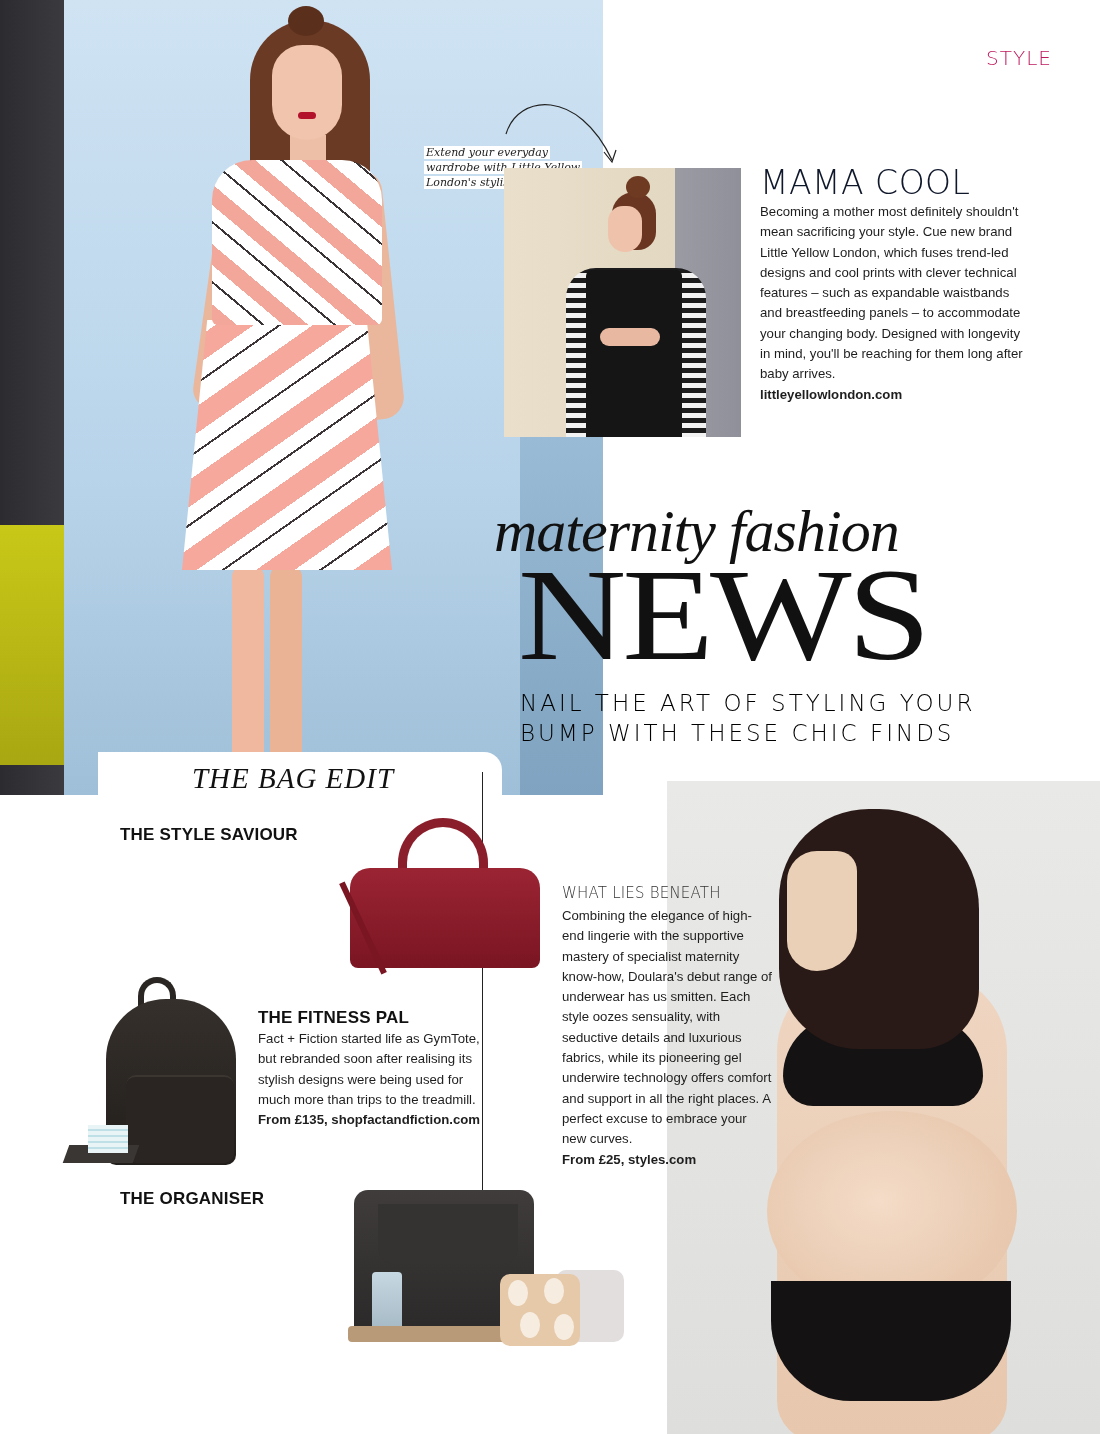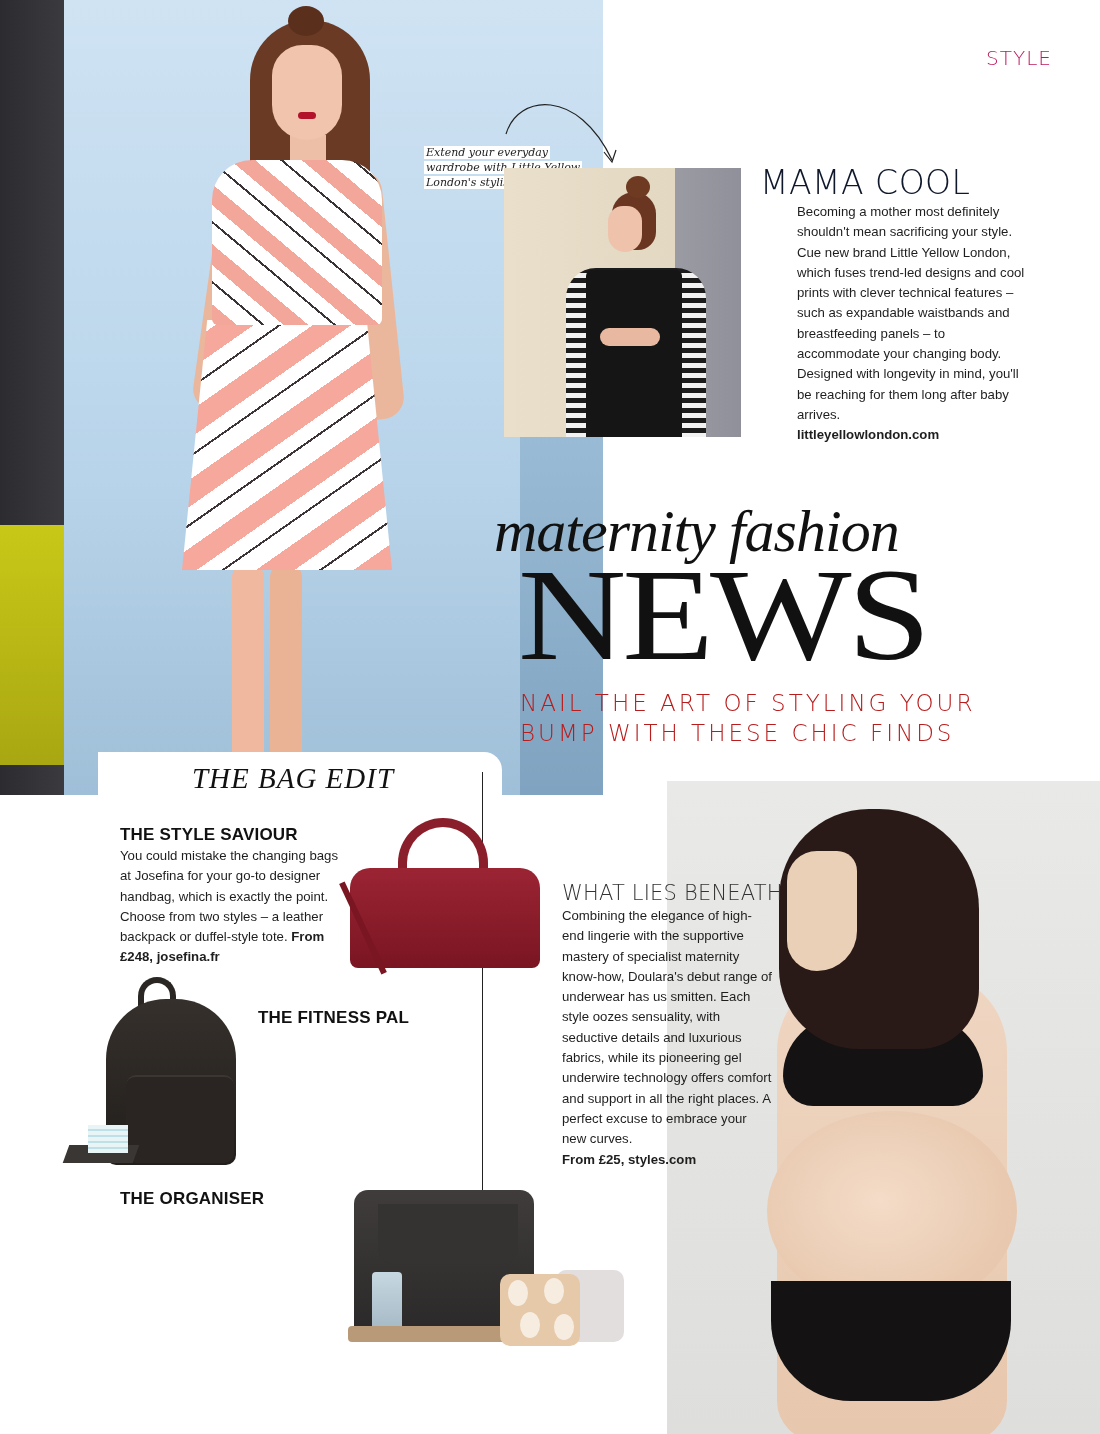--- a/index.html
+++ b/index.html
@@ -58,38 +58,38 @@
   
   .section-label {
     position: absolute; right: 48px; top: 46px; font-family: "DejaVu Sans", sans-serif;
     font-size: 20px; letter-spacing: 1px; font-weight: 300; color: #be185d;
   }
 
   
   .mama-text { position: absolute; left: 760px; top: 164px; width: 270px; }
   .mama-title { font-family: "DejaVu Sans", sans-serif; font-weight: 200; font-size: 33px; letter-spacing: 0.5px; color: #0f172a; line-height: 38px; }
   .body-copy { font-family: "Liberation Sans", sans-serif; font-size: 13.2px; line-height: 20.3px; color: #1e1e1e; }
-  .mama-text .body-copy { margin-top: 0px; margin-left: 37px; }
+  .mama-text .body-copy { margin-top: 0px; }
   .bold { font-weight: 700; }
 
   
   .headline-script {
     position: absolute; left: 494px; top: 496px; width: 500px;
     font-family: Liberation Serif, serif; font-style: italic; font-size: 60px; line-height: 70px;
     letter-spacing: -1px; color: #111; white-space: nowrap;
   }
   .headline-news {
     position: absolute; left: 518px; top: 548px;
     font-family: "Liberation Serif", serif; font-size: 150px; line-height: 150px; letter-spacing: -4px;
     font-weight: 400; color: #111; transform: scaleY(0.88); transform-origin: top left; white-space: nowrap;
   }
   .headline-deck {
     position: absolute; left: 520px; top: 688px; width: 460px;
     font-family: "DejaVu Sans", sans-serif; font-weight: 300; font-size: 23px; line-height: 30px;
-    letter-spacing: 3px; color: #b91c1c;
+    letter-spacing: 3px; color: #000000;
   }
 
   
   .bag-panel {
     position: absolute; left: 98px; top: 752px; width: 404px; height: 60px;
     background: #fff; border-radius: 0 18px 0 0;
   }
   .bag-edit-title {
     position: absolute; left: 98px; top: 762px; width: 390px; text-align: center;
     font-family: "Liberation Serif", serif; font-style: italic; font-size: 29px; letter-spacing: 1px; color: #111;
@@ -132,21 +132,21 @@
     background: linear-gradient(180deg,#e9e9e7 0%,#dededc 100%);
   }
   .lp-hair { position: absolute; left: 112px; top: 28px; width: 200px; height: 240px; background: #2a1a17; border-radius: 90px 100px 60px 80px; }
   .lp-face { position: absolute; left: 120px; top: 70px; width: 70px; height: 120px; background: #ead0b7; border-radius: 30px 20px 40px 30px; }
   .lp-body { position: absolute; left: 110px; top: 190px; width: 230px; height: 470px; background: linear-gradient(180deg,#efd6c2,#e7c7ad); border-radius: 80px 80px 40px 40px; }
   .lp-bra { position: absolute; left: 116px; top: 235px; width: 200px; height: 90px; background: #141213; border-radius: 60px 60px 30px 30px; }
   .lp-bump { position: absolute; left: 100px; top: 330px; width: 250px; height: 200px; background: radial-gradient(ellipse at 45% 45%, #f4dcc8, #e3c0a4); border-radius: 50%; }
   .lp-brief { position: absolute; left: 104px; top: 500px; width: 240px; height: 120px; background: #141213; border-radius: 0 0 80px 80px; }
 
   .beneath-text { position: absolute; left: 562px; top: 880px; width: 210px; }
-  .beneath-title { font-family: "DejaVu Sans", sans-serif; font-weight: 200; font-size: 21px; line-height: 26px; color: #333; letter-spacing: 0.2px; white-space: nowrap; }
+  .beneath-title { font-family: "DejaVu Sans", sans-serif; font-weight: 200; font-size: 15px; line-height: 26px; color: #333; letter-spacing: 0.2px; white-space: nowrap; }
   .beneath-text .body-copy { background: transparent; }
 </style>
 </head>
 <body>
 
 <div class="hero">
   <div class="backdrop-dark"></div>
   <div class="backdrop-yellow"></div>
   <div class="backdrop-blue"></div>
   <div class="backdrop-blue-right"></div>
@@ -210,36 +210,36 @@
 <div class="divider-v"></div>
 
 <div class="bag-red">
   <div class="handle"></div>
   <div class="body"></div>
   <div class="strap"></div>
 </div>
 
 <div class="bag-item item1">
   <h3>THE STYLE SAVIOUR</h3>
-  <p class="body-copy">
-    <span>You could mistake the changing bags at Josefina for your go-to designer handbag, which is exactly the point. Choose from two styles – a leather backpack or duffel-style tote.</span>
-    <span class="bold">From £248, josefina.fr</span>
-  </p>
 </div>
 
 <div class="backpack">
   <div class="loop"></div>
   <div class="body"></div>
   <div class="pocket"></div>
   <div class="mat"></div>
   <div class="nappies"></div>
 </div>
 
 <div class="bag-item item2">
   <h3>THE FITNESS PAL</h3>
+  <p class="body-copy">
+    <span>Fact + Fiction started life as GymTote, but rebranded soon after realising its stylish designs were being used for much more than trips to the treadmill.</span>
+    <span class="bold">From £135, shopfactandfiction.com</span>
+  </p>
 </div>
 
 <div class="organiser">
   <div class="bag"></div>
   <div class="flap"></div>
   <div class="cup"></div>
   <div class="mat"></div>
   <div class="pod2"></div>
   <div class="pod1">
     <i style="left:8px;top:6px"></i>

